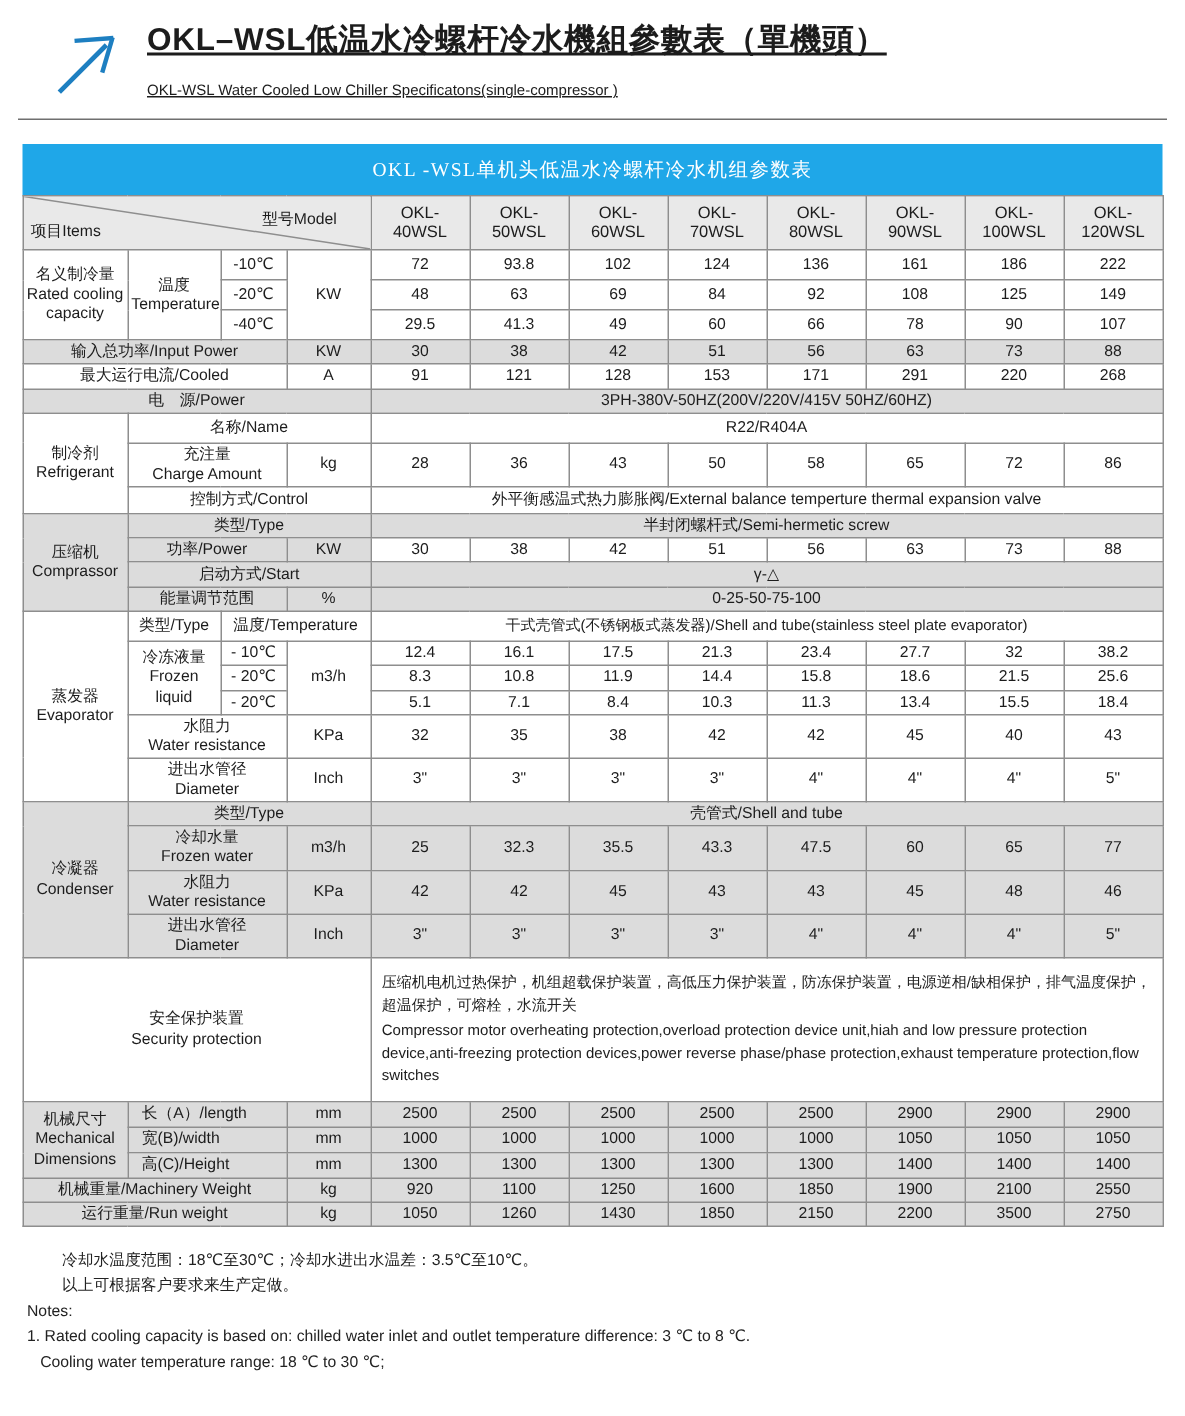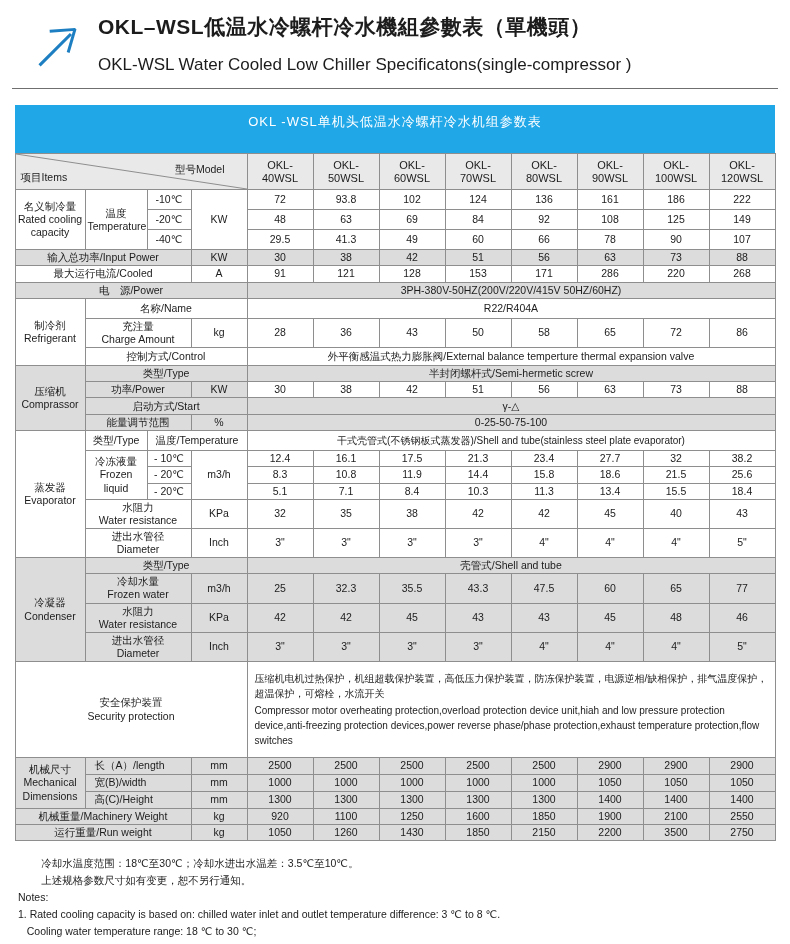--- a/index.html
+++ b/index.html
@@ -9,29 +9,29 @@
     --line:#8e8e8e;
     --logo-blue:#1d7fc1;
     --ink:#1c1c1c;
   }
   *{box-sizing:border-box;margin:0;padding:0;}
   body{
     width:790px;height:944px;overflow:hidden;background:#fff;
     font-family:"Liberation Sans","DejaVu Sans",sans-serif;color:var(--ink);
   }
   
-  .page-header{display:flex;align-items:center;padding:14px 20px 4px 32px;}
+  .page-header{display:flex;align-items:flex-end;padding:14px 20px 4px 32px;text-decoration:underline;}
   .logo{width:52px;height:48px;flex:0 0 auto;margin-right:14px;margin-top:2px;}
   .title-zh{font-size:21px;font-weight:600;letter-spacing:.5px;line-height:1.25;}
-  .title-en{font-size:17px;font-weight:400;margin-top:15px;}
+  .title-en{font-size:10px;font-weight:400;margin-top:15px;}
   .divider{border-top:1.5px solid #6f6f6f;margin:9px 12px 16px 12px;}
   
   .banner{
-    width:760px;margin:0 auto;height:48px;line-height:34px;background:var(--banner-blue);
-    color:#fff;text-align:center;font-size:13px;letter-spacing:1px;
+    width:760px;margin:0 auto;height:34px;line-height:34px;background:var(--banner-blue);
+    color:#fff;text-align:center;font-size:13px;letter-spacing:1px;font-family:Liberation Serif, serif;
   }
   
   table{border-collapse:collapse;width:760px;margin:0 auto;table-layout:fixed;}
   td{
     border:1px solid var(--line);text-align:center;vertical-align:middle;
     padding:1px 2px;font-size:10.5px;line-height:1.25;color:var(--ink);
     overflow:hidden;
   }
   .g{background:var(--row-gray);}
   .hg{background:var(--header-gray);}
@@ -181,21 +181,21 @@
         <td class="g">88</td>
       </tr>
   <tr class="h15">
     <td colspan="3">最大运行电流/Cooled</td>
     <td>A</td>
   <td>91</td>
         <td>121</td>
         <td>128</td>
         <td>153</td>
         <td>171</td>
-        <td>286</td>
+        <td>291</td>
         <td>220</td>
         <td>268</td>
       </tr>
   <tr class="h15">
     <td colspan="4" class="g">电　源/Power</td>
     <td colspan="8" class="g">3PH-380V-50HZ(200V/220V/415V  50HZ/60HZ)</td>
   </tr>
 
   <tr class="h20">
     <td rowspan="3" class="ml">制冷剂
@@ -437,20 +437,20 @@
         <td class="g">3500</td>
         <td class="g">2750</td>
       </tr>
 
   </tbody>
 </table>
 
 <div class="notes">
   <div>
       <div class="note-line">        冷却水温度范围：18℃至30℃；冷却水进出水温差：3.5℃至10℃。</div>
-      <div class="note-line">        上述规格参数尺寸如有变更，恕不另行通知。</div>
+      <div class="note-line">        以上可根据客户要求来生产定做。</div>
     </div>
   <div>
       <div class="note-line">Notes:</div>
       <div class="note-line">1. Rated cooling capacity is based on: chilled water inlet and outlet temperature difference: 3 ℃ to 8 ℃.</div>
       <div class="note-line">   Cooling water temperature range: 18 ℃ to 30 ℃;</div>
     </div>
 </div>
 
 </body></html>

